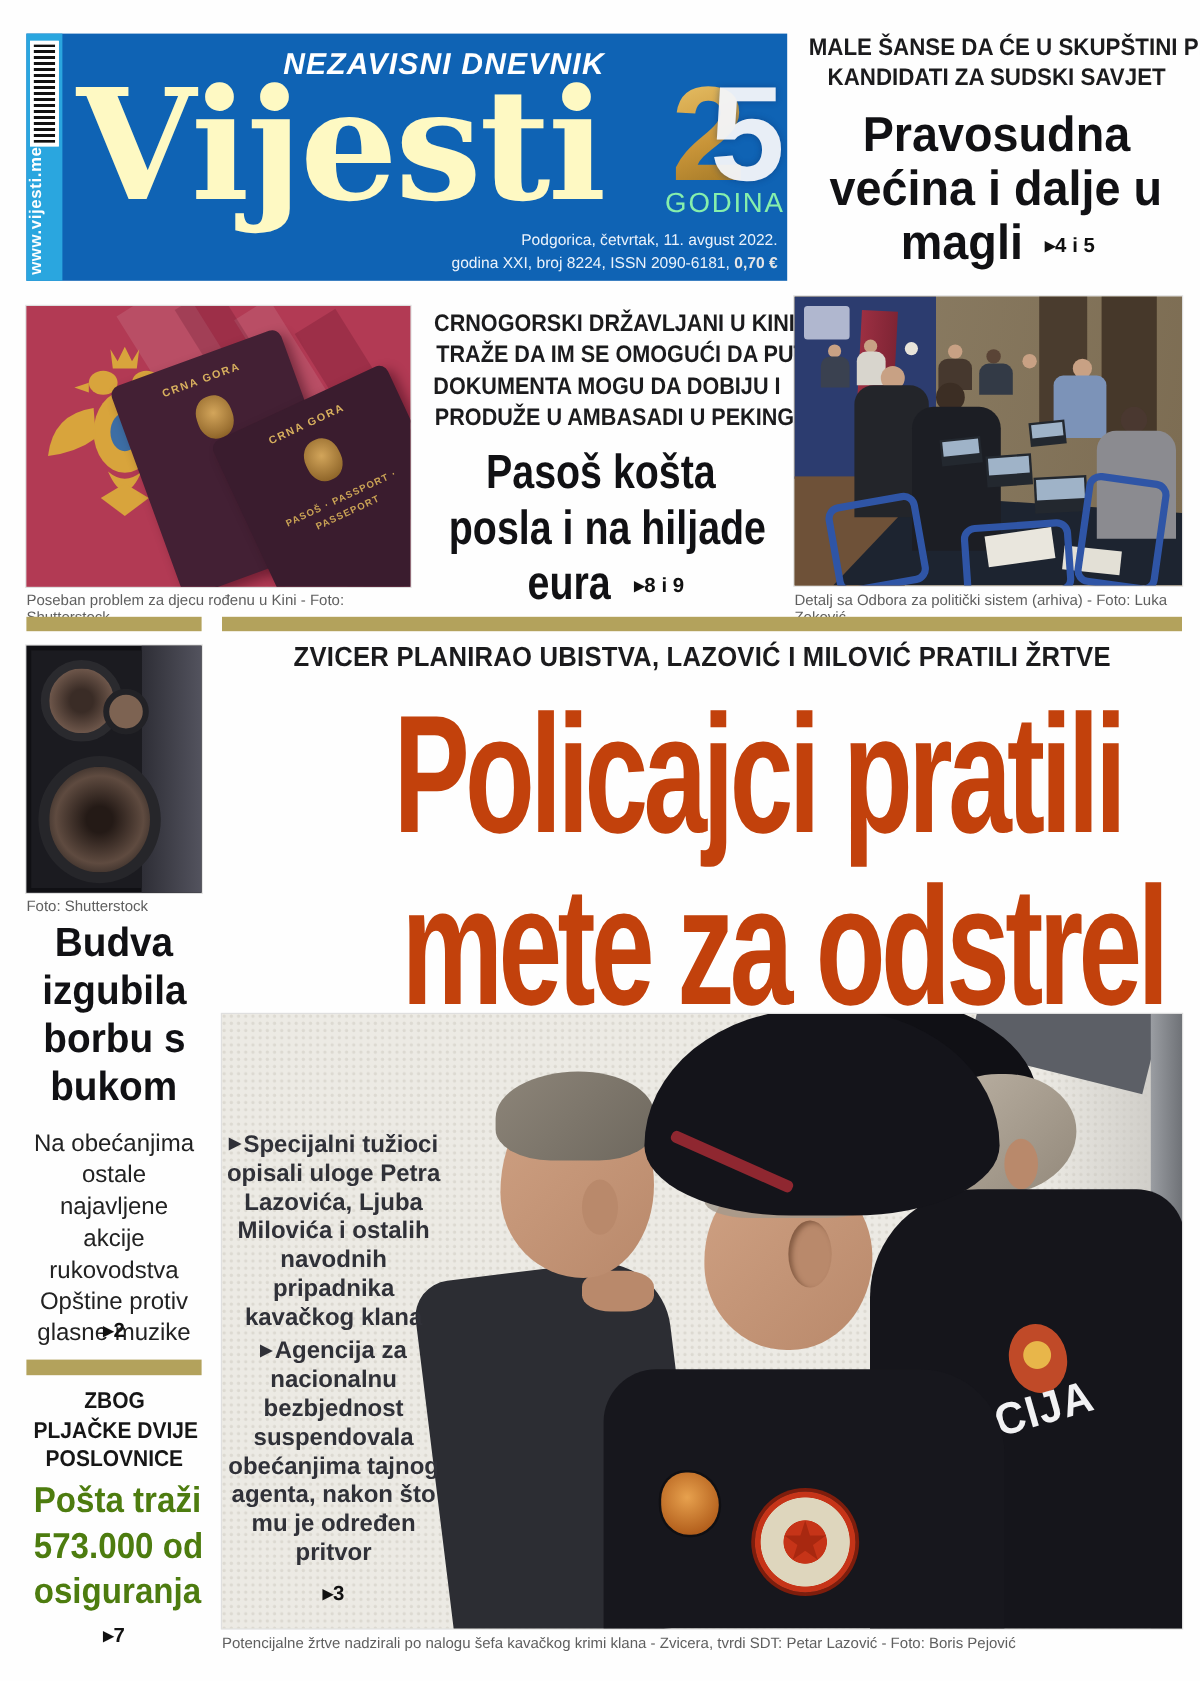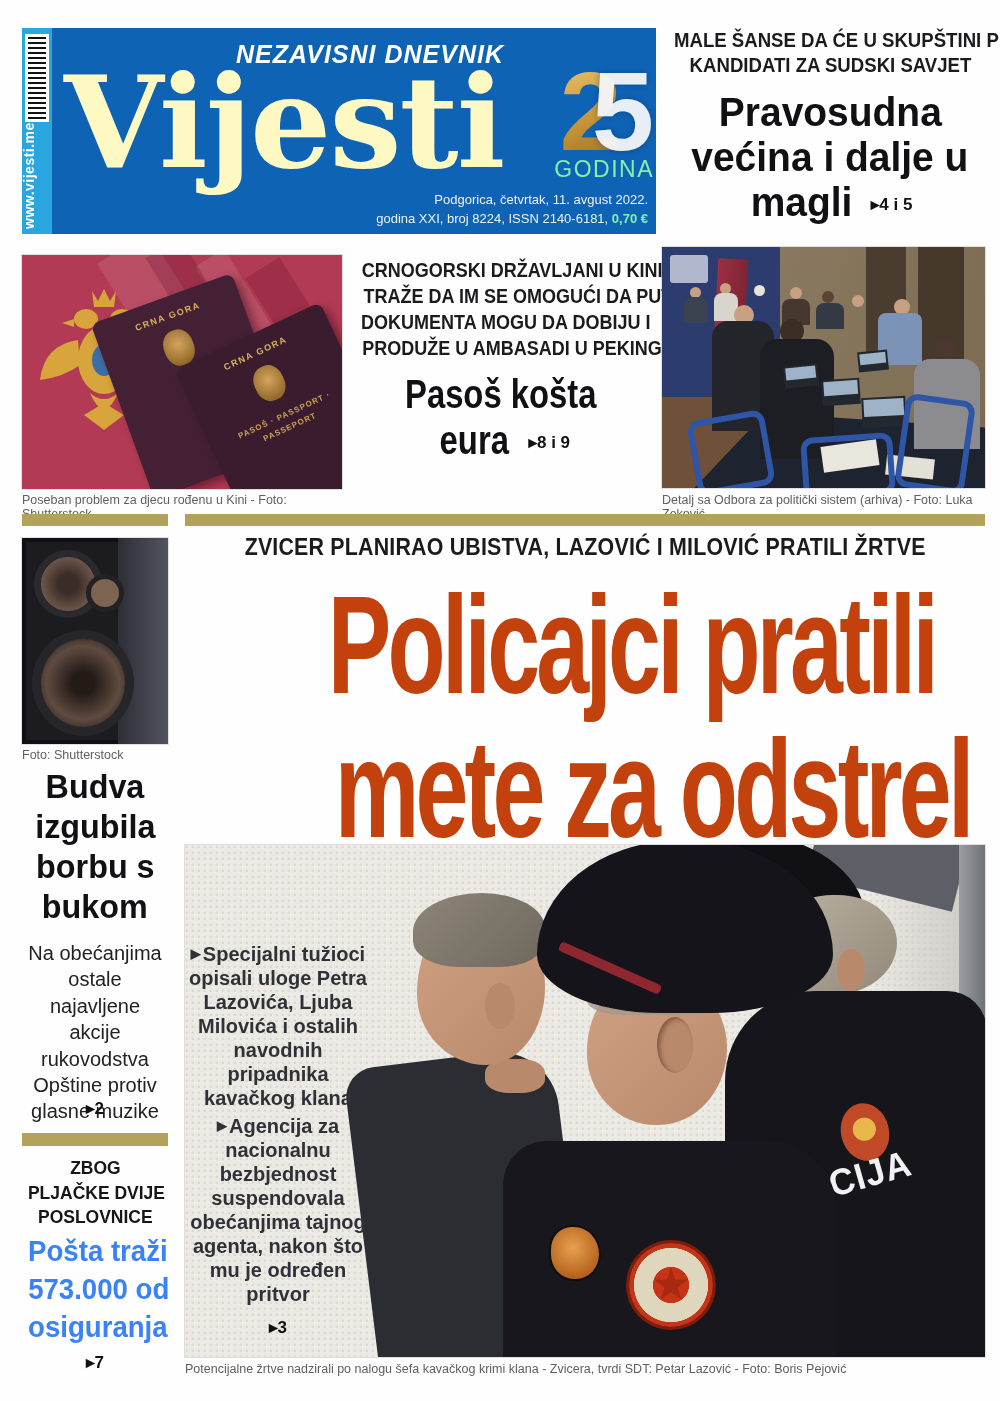--- a/index.html
+++ b/index.html
@@ -21,21 +21,21 @@
            font-size:25px;text-align:center;letter-spacing:1px;}
   #logo{left:42px;top:30px;font-family:"DejaVu Serif",serif;font-weight:bold;
         font-size:128px;line-height:1;color:#fef9c3;letter-spacing:-2px;}
   #anniv{right:2px;top:28px;width:142px;text-align:right;line-height:1;}
   #anniv .n2{font-weight:800;font-size:112px;background:linear-gradient(160deg,#f0cd74,#c89438 55%,#8f6a1e);
              -webkit-background-clip:text;background-clip:text;color:transparent;}
   #anniv .n5{font-weight:800;font-size:112px;color:#f4f6fa;margin-left:-30px;opacity:.95;
              text-shadow:0 0 6px rgba(10,50,110,.5);}
   #glabel{margin-top:-10px;font-weight:400;font-size:23px;color:#86efac;letter-spacing:1.5px;}
   #dateline{right:8px;bottom:5px;color:#eaf2fb;font-size:13px;line-height:1.45;text-align:right;}
-  #dateline b{color:#86efac;}
+  #dateline b{color:#e5e5e5;}
 
   
   .kick{font-weight:700;color:#1b1b1d;}
   .hl{font-weight:800;color:#111114;}
   .ref{font-weight:700;color:#111;}
   .cap{font-size:12.5px;color:#5f5f5f;font-weight:500;}
 
   #jud{left:660px;top:28px;width:340px;}
   #jud .kick{font-size:20px;line-height:1.25;}
   #jud .hl{font-size:41px;line-height:1.1;margin-top:12px;}
@@ -62,21 +62,21 @@
   
   #spk-art{left:22px;top:538px;width:146px;height:206px;overflow:hidden;background:#101014;box-shadow:0 0 0 1px rgba(0,0,0,.12);}
   #spk-cap{left:22px;top:748px;width:146px;}
   #budva-hl{left:22px;top:766px;width:146px;}
   #budva-hl .line{font-size:34px;font-weight:800;line-height:1.18;color:#111114;}
   #budva-sum{left:22px;top:940px;width:146px;font-size:20px;font-weight:500;line-height:1.32;color:#222;}
   #budva-ref{left:22px;top:1098px;width:146px;font-size:17px;}
   #posta-kick{left:22px;top:1156px;width:146px;}
   #posta-kick .line{font-size:19px;font-weight:700;line-height:1.3;}
   #posta-hl{left:22px;top:1232px;width:146px;}
-  #posta-hl .line{font-size:30px;font-weight:800;line-height:1.27;color:#3b82f6;}
+  #posta-hl .line{font-size:30px;font-weight:800;line-height:1.27;color:#4d7c0f;}
   #posta-ref{left:22px;top:1352px;width:146px;font-size:17px;}
 
   
   #main-photo{left:185px;top:845px;width:800px;height:512px;overflow:hidden;
       background-color:#eceae4;
       background-image:radial-gradient(circle at 30% 30%, #dcd9d1 0 1px, transparent 1.7px);
       background-size:6px 6px;box-shadow:0 0 0 1px rgba(0,0,0,.12);}
   #wall-shade{right:0;top:0;width:120px;height:512px;background:linear-gradient(90deg,transparent,#c9c7c2);}
   #grey-band{right:0;top:0;width:26px;height:512px;background:linear-gradient(90deg,#9a9da2,#6f7277);}
   #roof-shadow{right:20px;top:-40px;width:150px;height:90px;background:#5c5f66;transform:rotate(14deg);}
@@ -152,21 +152,21 @@
       <div id="vurl" class="abs">www.vijesti.me</div>
     </div>
     <div id="tagline" class="abs">NEZAVISNI DNEVNIK</div>
     <div id="logo" class="abs">Vijesti</div>
     <div id="anniv" class="abs">
       <span class="n2">2</span><span class="n5">5</span>
       <div id="glabel">GODINA</div>
     </div>
     <div id="dateline" class="abs">
       <div>Podgorica, četvrtak, 11. avgust 2022.</div>
-      <div><span>godina XXI, broj 8224, ISSN 2140-6181,</span> <b>0,70 €</b></div>
+      <div><span>godina XXI, broj 8224, ISSN 2090-6181,</span> <b>0,70 €</b></div>
     </div>
   </div>
 
   <div id="jud" class="abs ctr">
     <div class="kick">
       <div><span class="sq" style="transform:scaleX(.93)">MALE ŠANSE DA ĆE U SKUPŠTINI PROĆI</span></div>
       <div><span class="sq" style="transform:scaleX(.93)">KANDIDATI ZA SUDSKI SAVJET</span></div>
     </div>
     <div class="hl">
       <div><span class="sq" style="transform:scaleX(.95)">Pravosudna</span></div>
@@ -210,20 +210,21 @@
 
   <div id="china" class="abs ctr">
     <div class="kick">
       <div><span class="sq" style="transform:scaleX(.9)">CRNOGORSKI DRŽAVLJANI U KINI</span></div>
       <div><span class="sq" style="transform:scaleX(.9)">TRAŽE DA IM SE OMOGUĆI DA PUTNA</span></div>
       <div><span class="sq" style="transform:scaleX(.9)">DOKUMENTA MOGU DA DOBIJU I</span></div>
       <div><span class="sq" style="transform:scaleX(.9)">PRODUŽE U AMBASADI U PEKINGU</span></div>
     </div>
     <div class="hl">
       <div><span class="sq" style="transform:scaleX(.82)">Pasoš košta</span></div>
+      <div><span class="sq" style="transform:scaleX(.82)">posla i na hiljade</span></div>
       <div><span class="sq" style="transform:scaleX(.82)">eura</span><span class="ref">▸8 i 9</span></div>
     </div>
   </div>
 
   <div id="meet-art" class="abs">
     <div class="abs" style="left:0;top:0;width:118px;height:152px;background:#2c3c6f;"></div>
     <div class="abs" style="left:8px;top:8px;width:38px;height:28px;background:#c8cde0;opacity:.85;border-radius:3px;"></div>
     <div class="abs" style="left:54px;top:12px;width:30px;height:88px;background:linear-gradient(90deg,#9c2f42,#7e2434);transform:rotate(3deg);"></div>
     <div class="abs" style="left:204px;top:0;width:40px;height:112px;background:#4a3c2e;"></div>
     <div class="abs" style="left:256px;top:0;width:46px;height:132px;background:#46382a;"></div>

